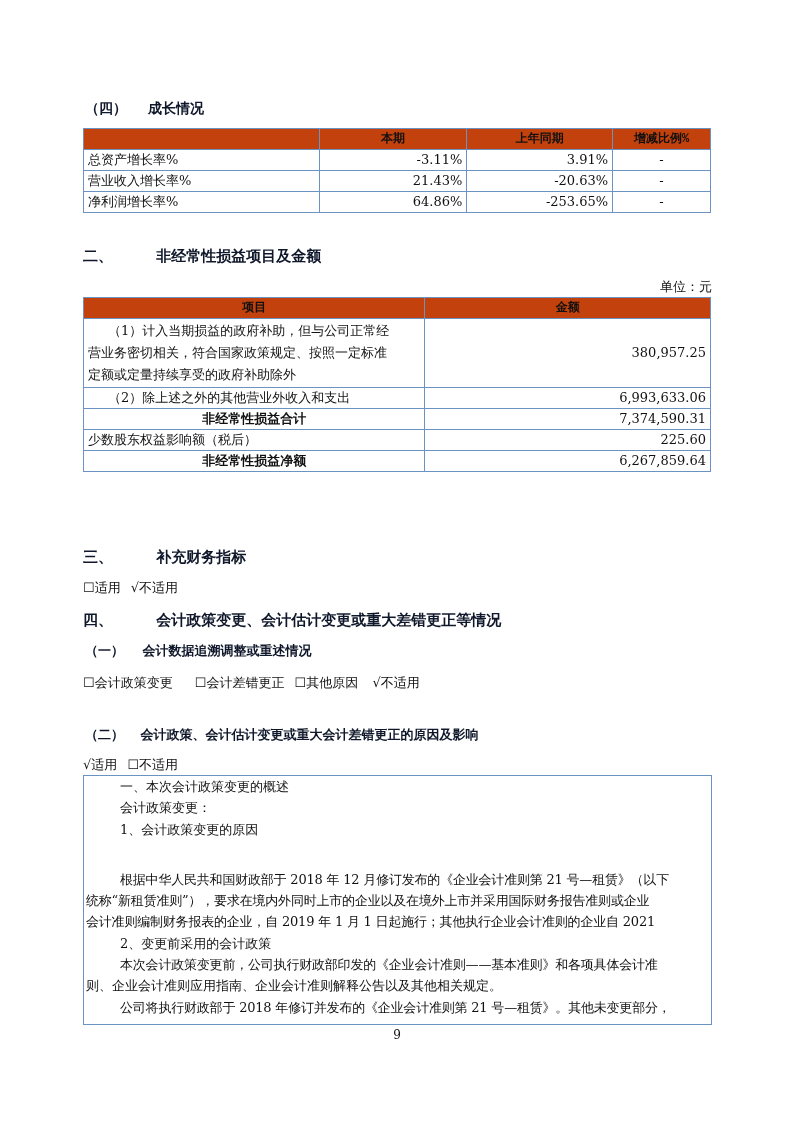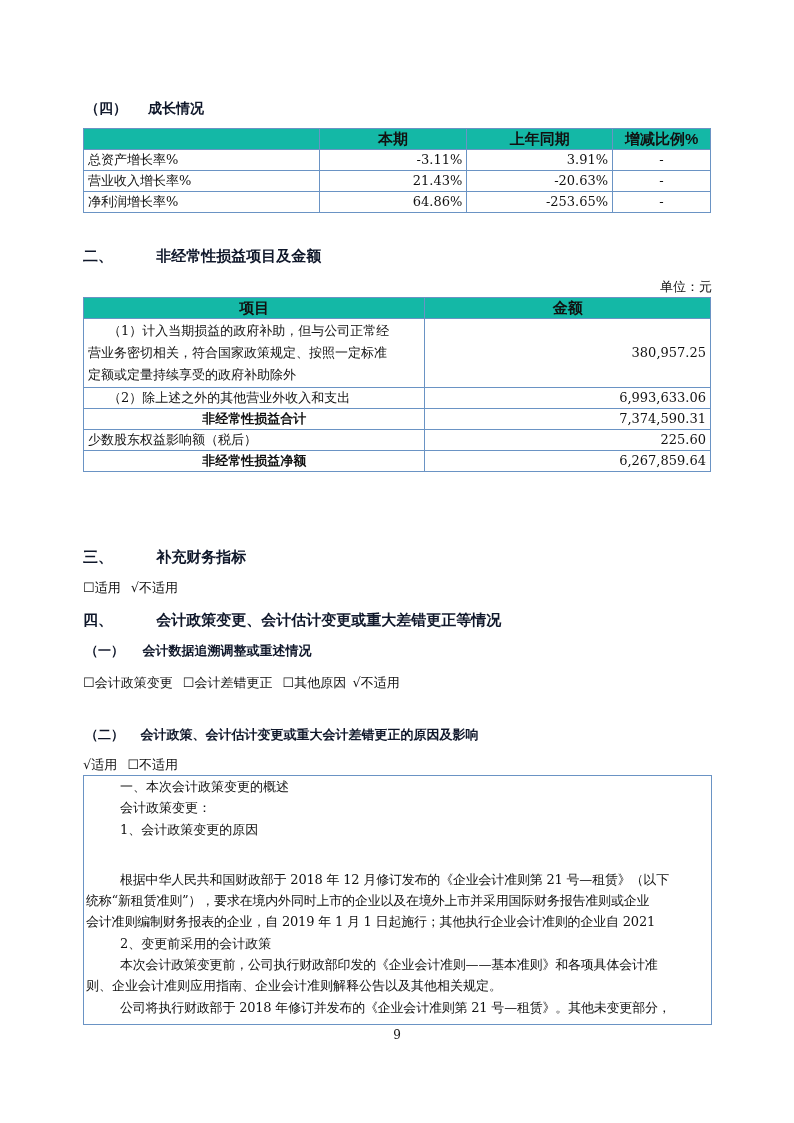--- a/index.html
+++ b/index.html
@@ -2,21 +2,21 @@
 <html><head>
 <meta charset="utf-8">
 <style>
   html, body { margin: 0; padding: 0; background: #ffffff; }
   body { width: 794px; height: 1123px; position: relative; font-family: "DejaVu Serif", "Liberation Serif", serif; color: #111; overflow: hidden; }
   .abs { position: absolute; }
   .h-bold { font-family: "DejaVu Sans", "Liberation Sans", sans-serif; font-weight: bold; font-size: 14px; color: #0f172a; }
   .h-big { font-size: 15px; }
   table { border-collapse: collapse; position: absolute; font-size: 13px; }
   td, th { border: 1px solid #6a93c4; padding: 0 4px; height: 20px; line-height: 20px; }
-  th { background: #14b8a6; font-family: Liberation Sans, sans-serif; font-weight: bold; text-align: center; font-size: 15px; }
+  th { background: #c2410c; font-family: Liberation Mono, monospace; font-weight: bold; text-align: center; font-size: 12px; }
   td.r { text-align: right; }
   td.c { text-align: center; }
   td.bold-c { text-align: center; font-family: "DejaVu Sans", "Liberation Sans", sans-serif; font-weight: bold; }
   .txt { font-size: 13px; }
   .box { position: absolute; border: 1px solid #6a93c4; left: 83px; top: 775px; width: 627px; height: 248px; }
   .box p { margin: 0; font-size: 13px; line-height: 21.3px; }
   .ind { padding-left: 36px; }
   .page-num { font-size: 12px; }
 </style>
 </head>
@@ -118,23 +118,23 @@
   <span>四、</span>
   <span style="margin-left:38px;">会计政策变更、会计估计变更或重大差错更正等情况</span>
 </div>
 
 <div class="abs h-bold" style="left:85px; top:642px; font-size:13px;">
   <span>（一）</span>
   <span style="margin-left:14px;">会计数据追溯调整或重述情况</span>
 </div>
 <div class="abs txt" style="left:83px; top:674px;">
   <span><span>☐</span><span>会计政策变更</span></span>
-  <span style="margin-left:6px;"><span>☐</span><span>会计差错更正</span></span>
+  <span style="margin-left:18px;"><span>☐</span><span>会计差错更正</span></span>
   <span style="margin-left:6px;"><span>☐</span><span>其他原因</span></span>
-  <span style="margin-left:2px;text-align:center;"><span>√</span><span>不适用</span></span>
+  <span style="margin-left:10px;text-align:center;"><span>√</span><span>不适用</span></span>
 </div>
 
 <div class="abs h-bold" style="left:85px; top:726px; font-size:13px;">
   <span>（二）</span>
   <span style="margin-left:12px;">会计政策、会计估计变更或重大会计差错更正的原因及影响</span>
 </div>
 <div class="abs txt" style="left:83px; top:756px;">
   <span><span>√</span><span>适用</span></span>
   <span style="margin-left:6px;"><span>☐</span><span>不适用</span></span>
 </div>

